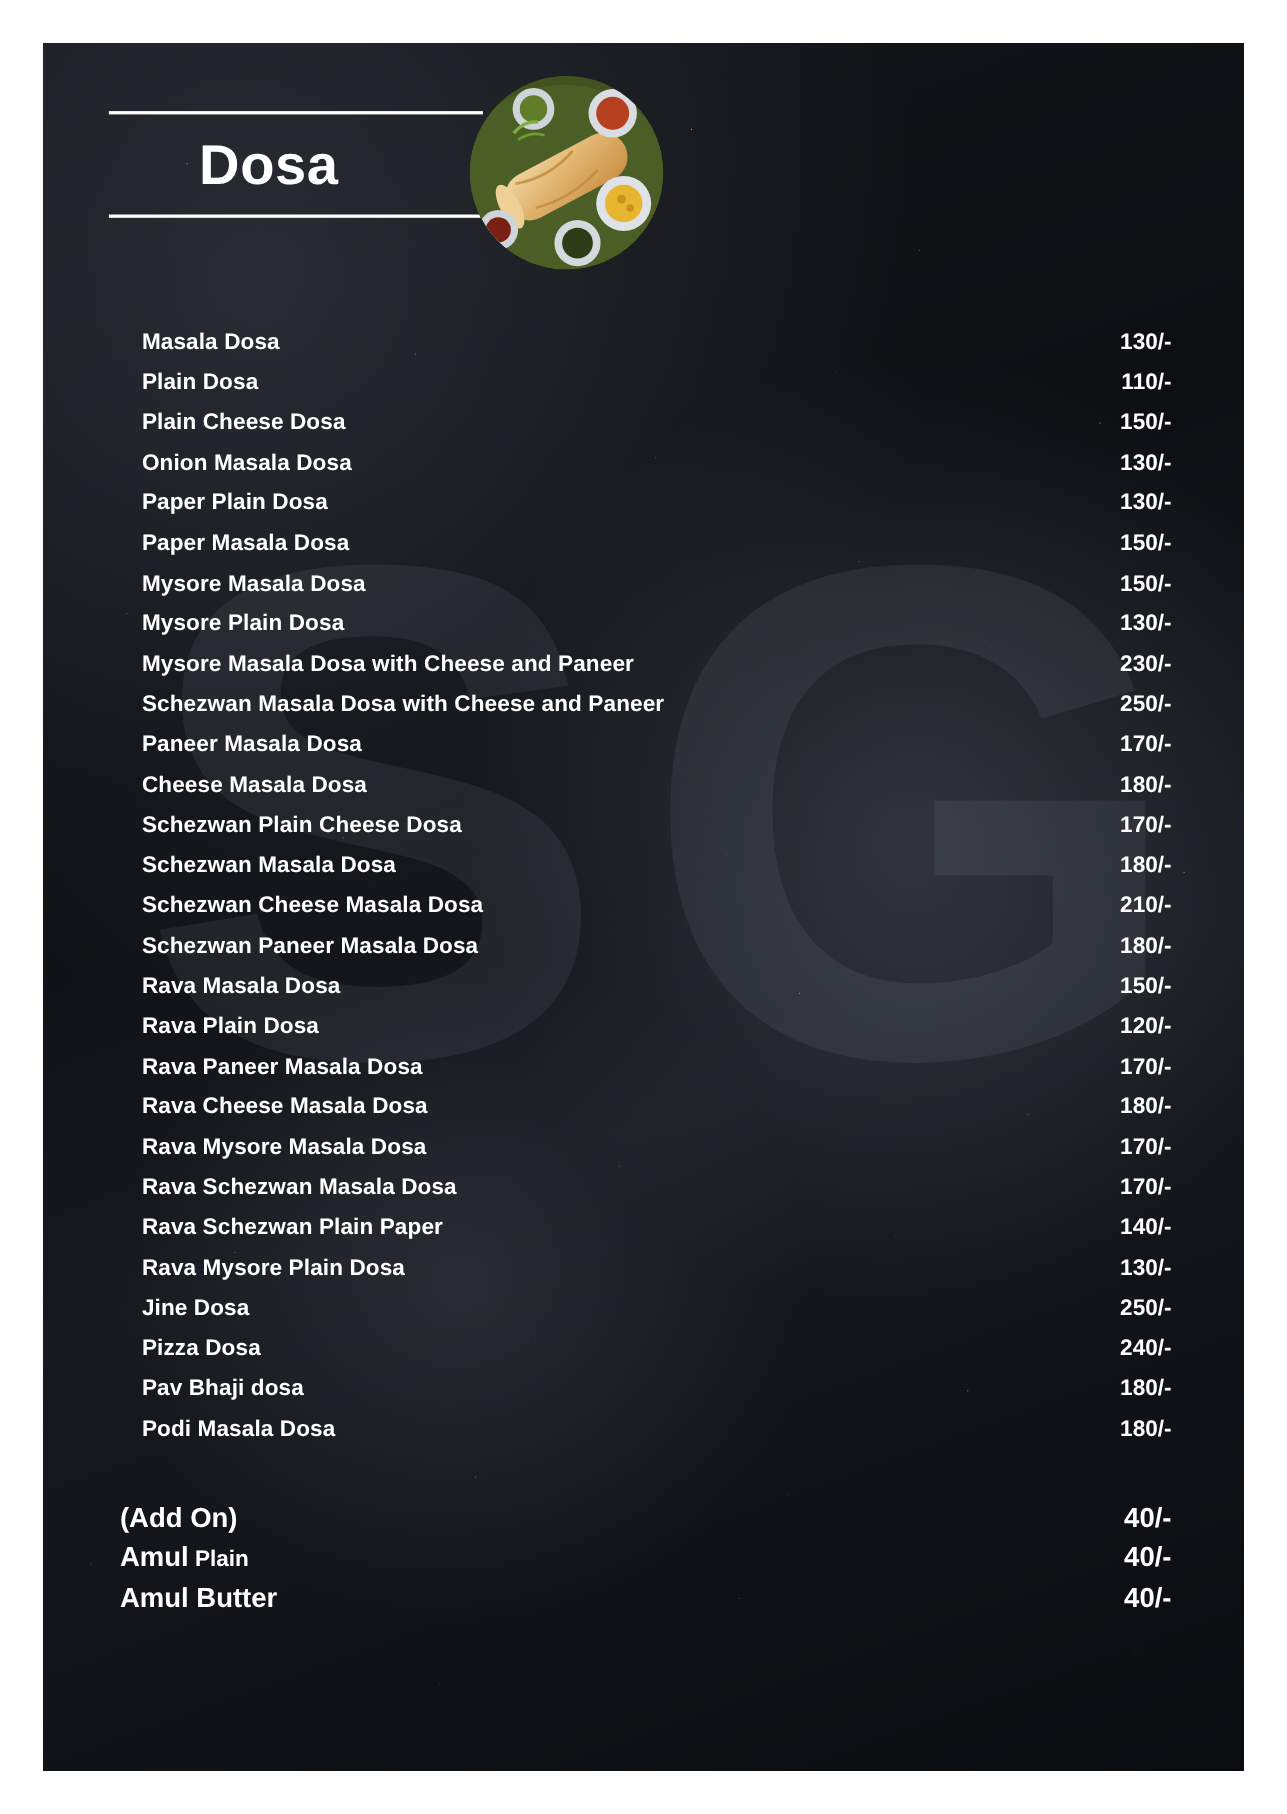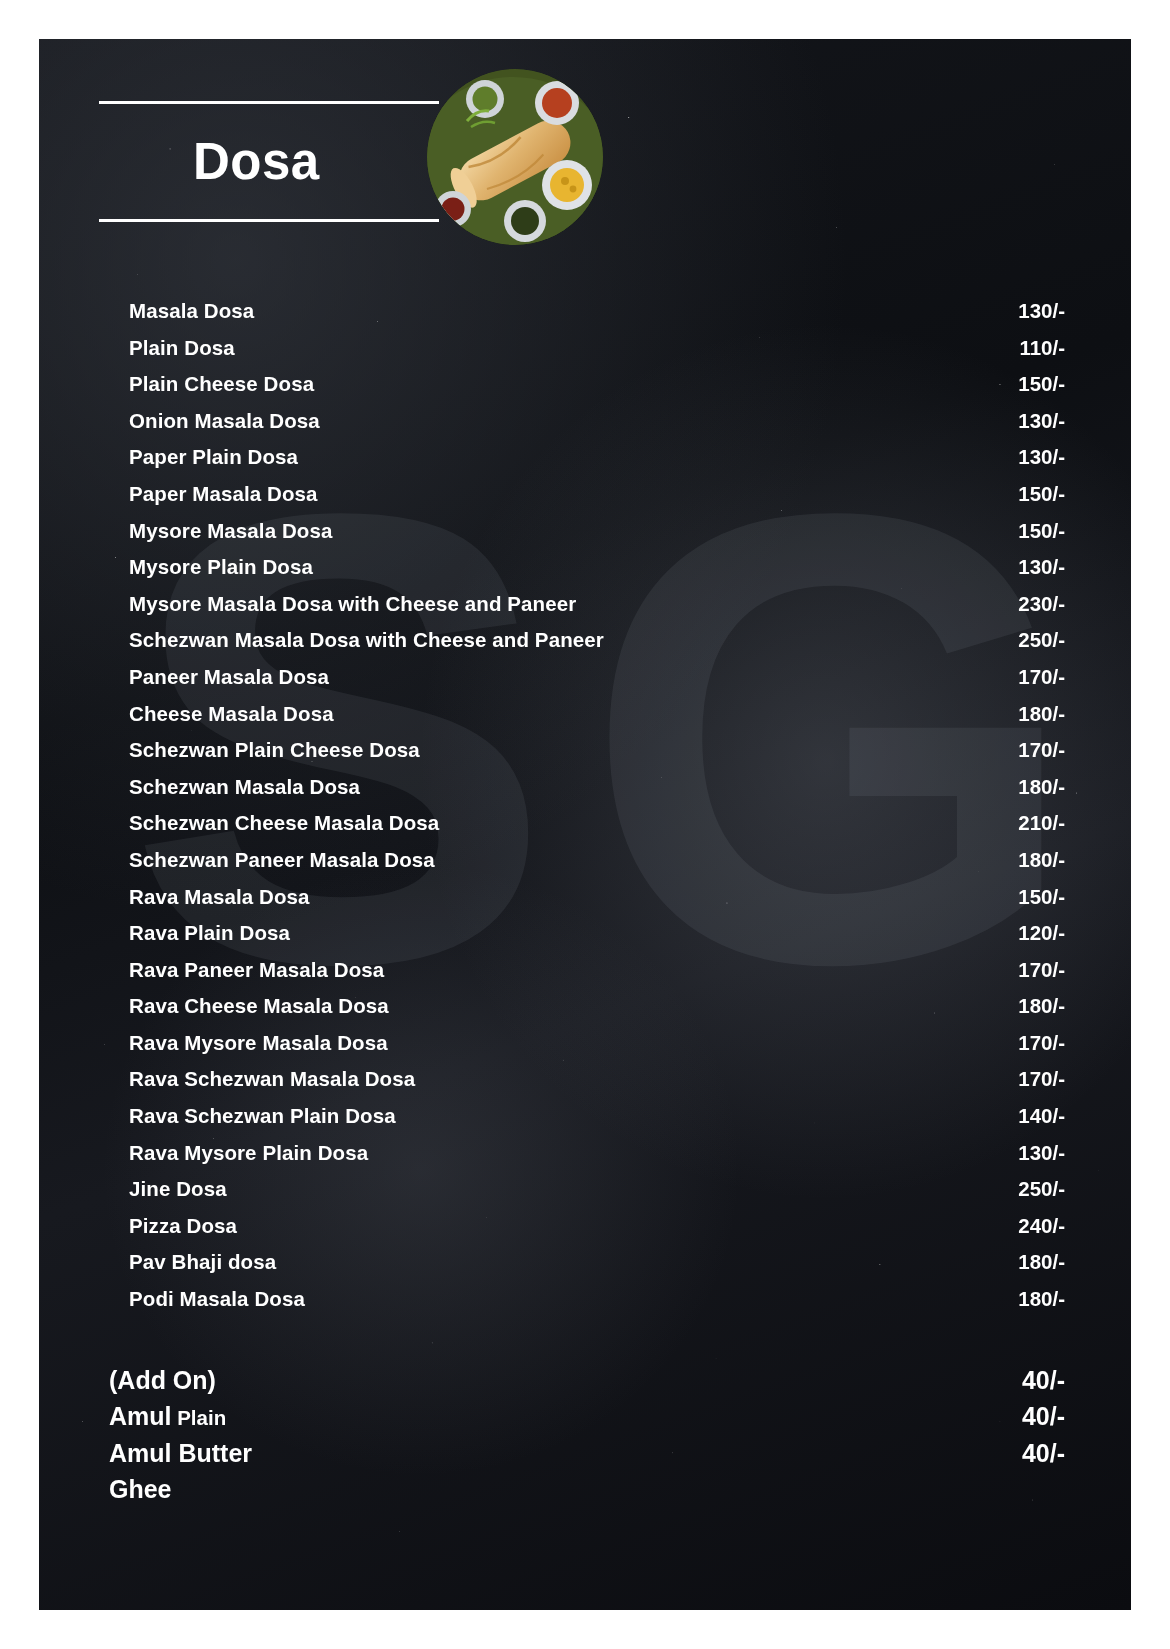--- a/index.html
+++ b/index.html
@@ -123,21 +123,21 @@
     height: 3px;
     background: #ffffff;
     width: 100%;
   }
   .title {
     color: #ffffff;
     font-size: 51px;
     font-weight: 700;
     letter-spacing: 0.5px;
     padding: 16px 0 16px 78px;
-    margin: 16px;
+    margin: 4px;
     line-height: 1;
   }
   .dish-photo {
     position: absolute;
     left: 388px;
     top: 30px;
     width: 176px;
     height: 176px;
     border-radius: 50%;
     overflow: hidden;
@@ -339,21 +339,21 @@
           </div>
           <div class="row">
             <span class="name">Rava Mysore Masala  Dosa</span>
             <span class="price">170/-</span>
           </div>
           <div class="row">
             <span class="name">Rava Schezwan Masala Dosa</span>
             <span class="price">170/-</span>
           </div>
           <div class="row">
-            <span class="name">Rava Schezwan Plain Dosa</span>
+            <span class="name">Rava Schezwan Plain Paper</span>
             <span class="price">140/-</span>
           </div>
           <div class="row">
             <span class="name">Rava Mysore Plain Dosa</span>
             <span class="price">130/-</span>
           </div>
           <div class="row">
             <span class="name">Jine Dosa</span>
             <span class="price">250/-</span>
           </div>
@@ -378,21 +378,17 @@
         </div>
         <div id="addon-rows">
             <div class="addon-row">
               <span class="name"><span>Amul</span><span class="sub"> Plain</span></span>
               <span class="price">40/-</span>
             </div>
             <div class="addon-row">
               <span class="name"><span>Amul Butter</span><span class="sub"></span></span>
               <span class="price">40/-</span>
             </div>
-            <div class="addon-row">
-              <span class="name"><span>Ghee</span><span class="sub"></span></span>
-              <span class="price"></span>
-            </div>
           </div>
       </div>
     </div>
   </div>
 </div>
 
 </body></html>

